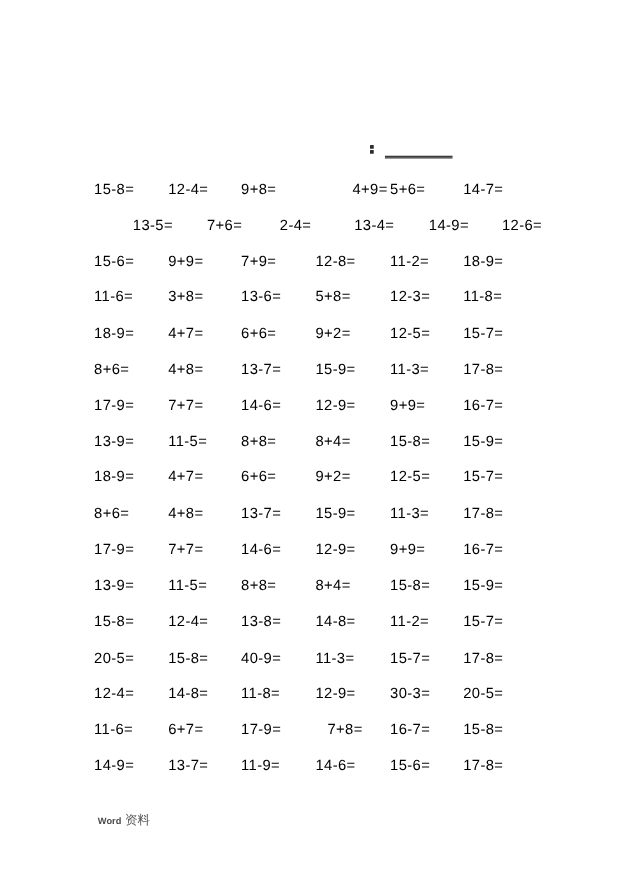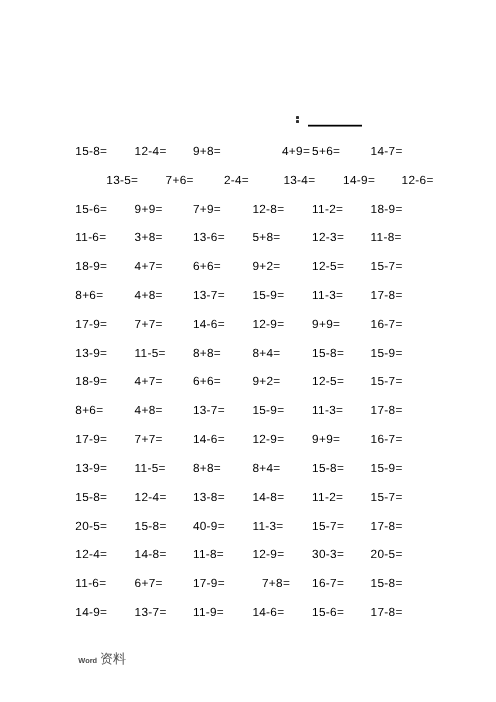--- a/index.html
+++ b/index.html
@@ -118,21 +118,21 @@
     top: 651.6px;
     font-size: 7.4px;
     color: #4a4a4a;
     white-space: nowrap;
     line-height: 1;
     font-weight: 700;
   }
   .footer .cjk {
     margin-left: 3.0px;
     font-weight: 400;
-    font-size: 13px;
+    font-size: 10px;
     color: #555555;
   }
 </style>
 </head>
 <body>
 
 <div class="page">
 
 
   <div class="namerow">

